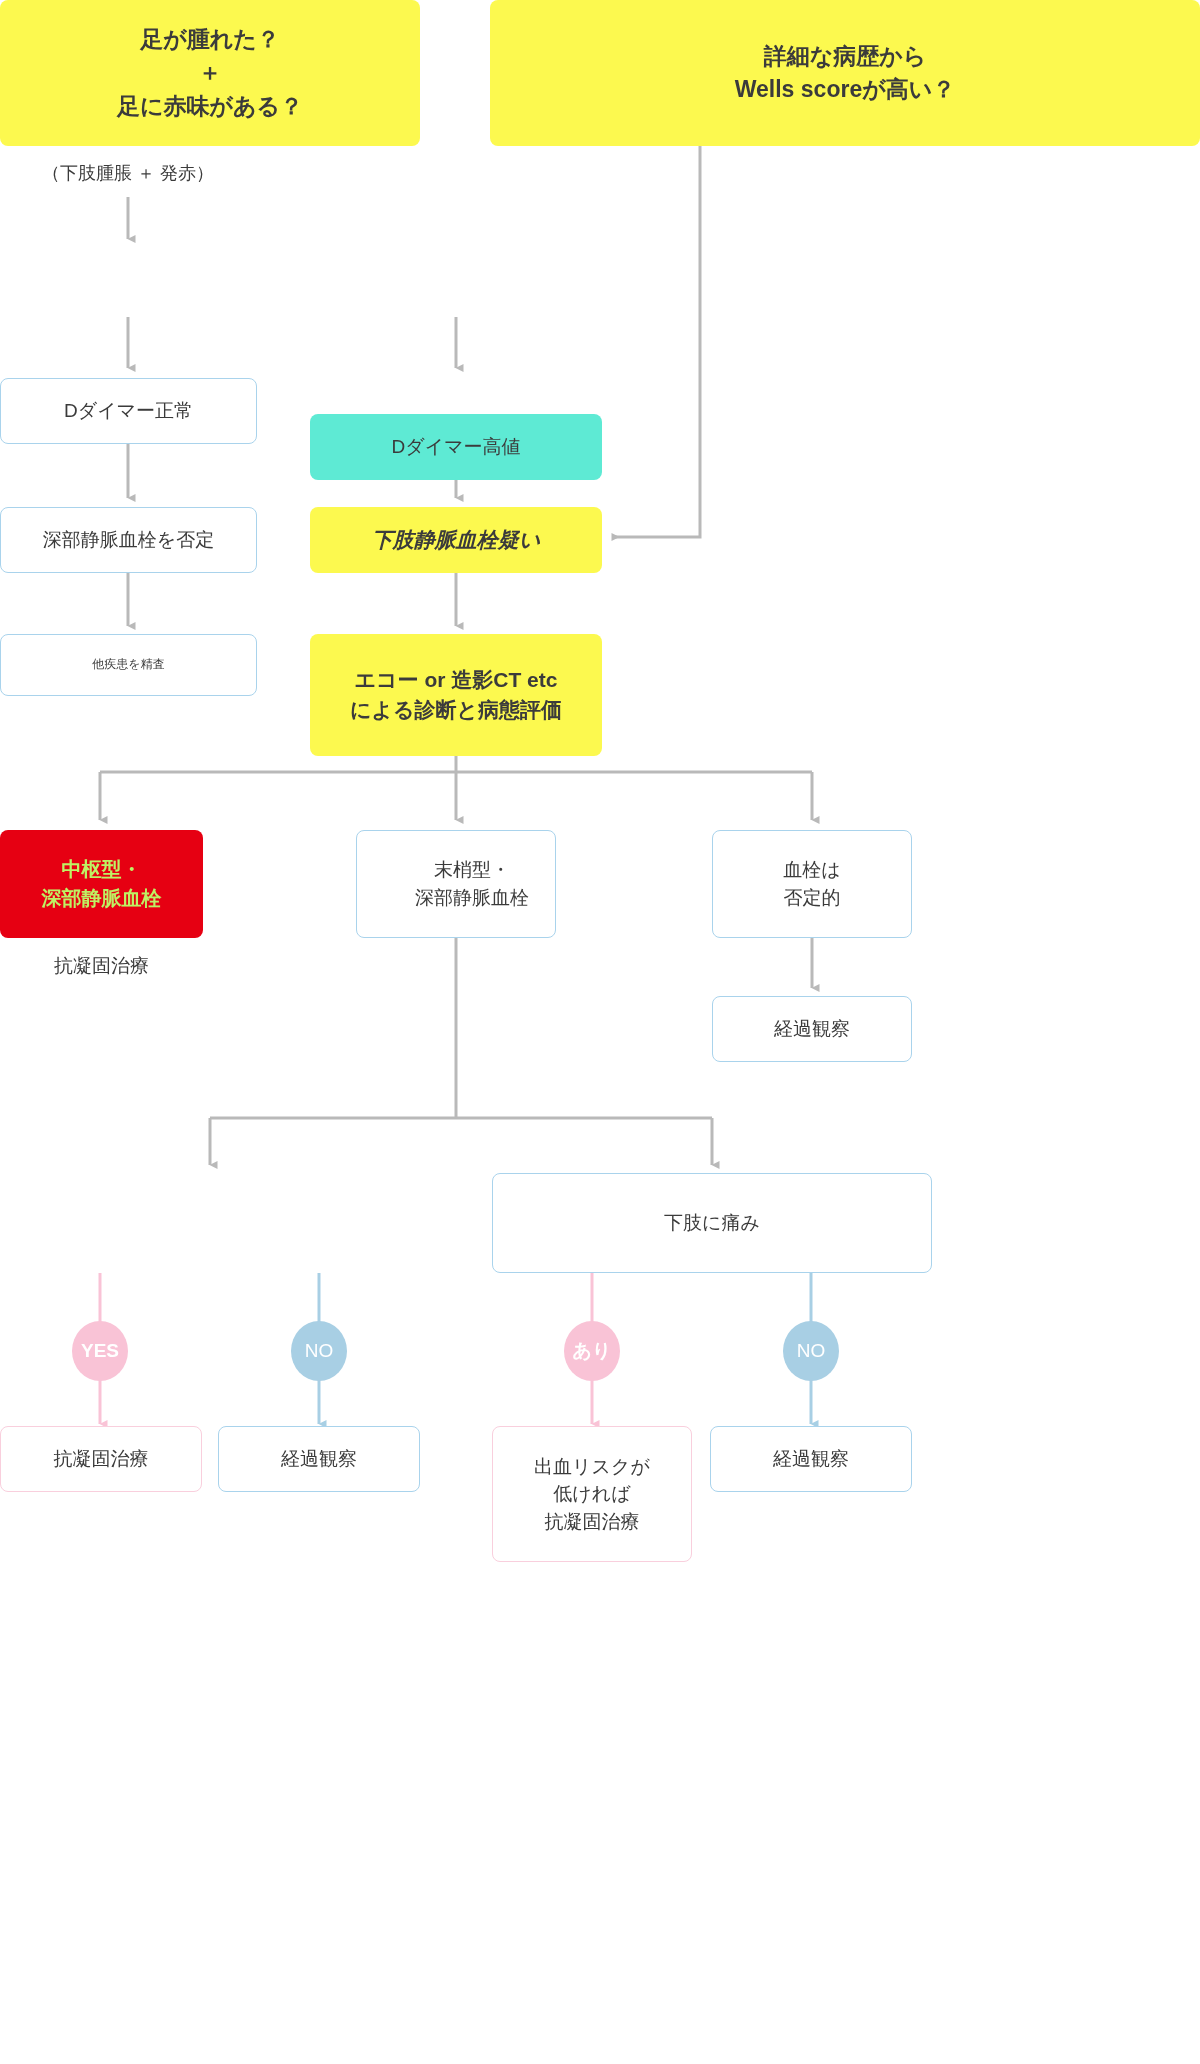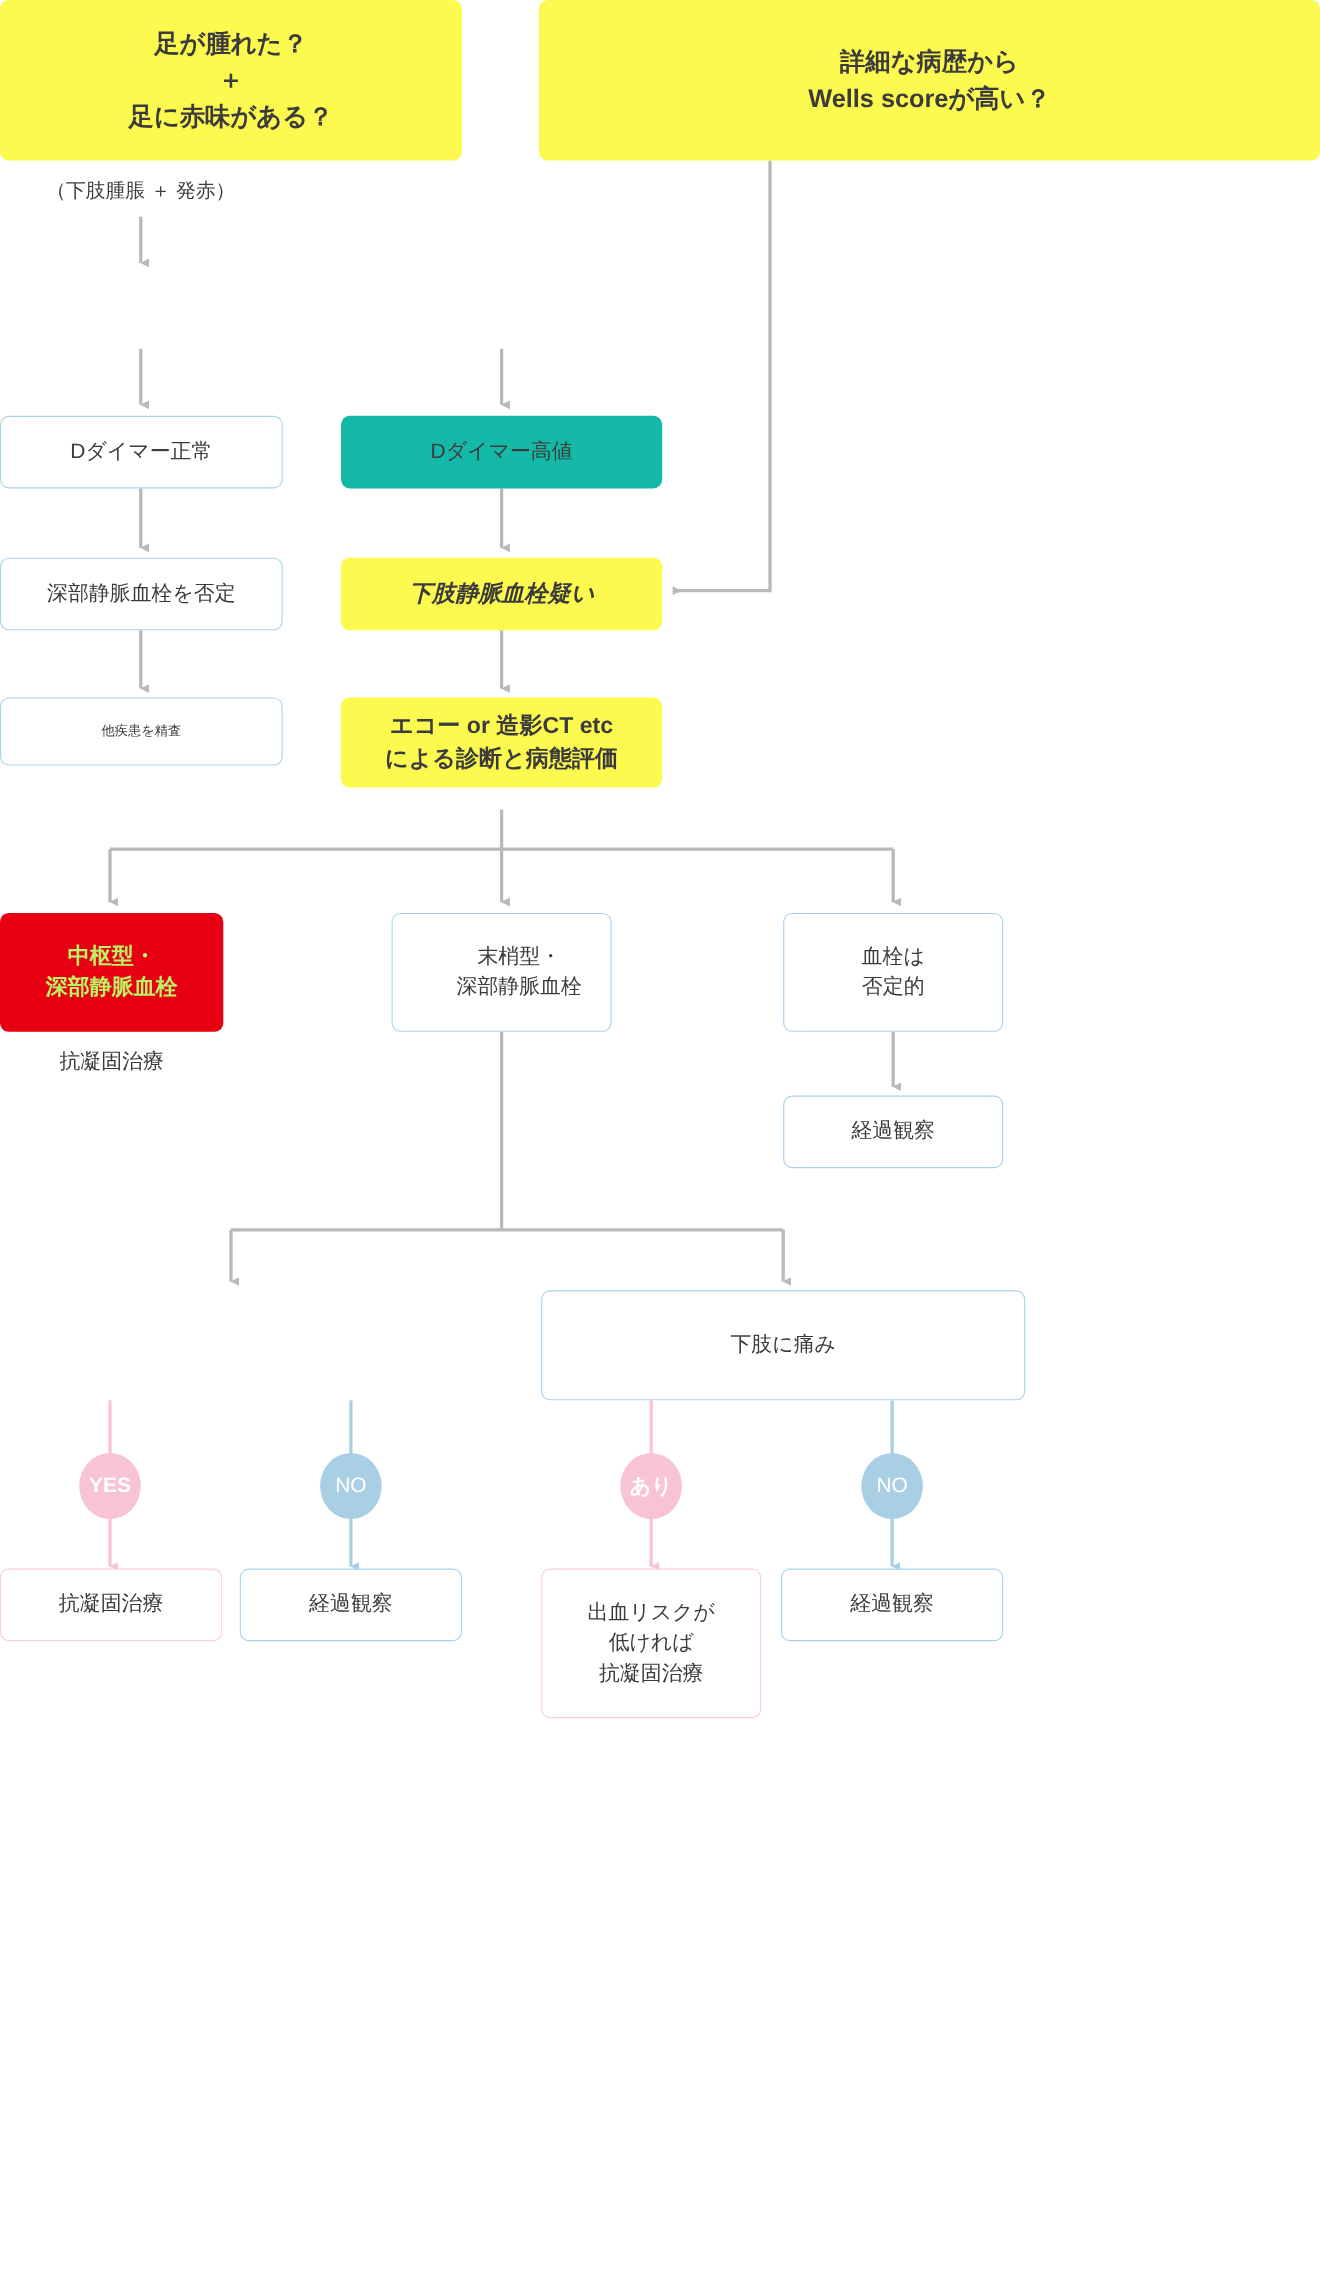--- a/index.html
+++ b/index.html
@@ -17,21 +17,21 @@
     position:absolute;
     display:flex; align-items:center; justify-content:center;
     text-align:center;
     border-radius:8px;
     line-height:1.45;
     white-space:pre-line;
     padding:4px 8px;
   }
   .yellow   { background:#fcf94f; color:#3b3b3b; font-weight:bold; }
   .blue     { background:#0a74c4; color:#ffffff; font-weight:bold; }
-  .pink     { background:#14b8a6; color:#3b3b3b; font-weight:normal; }
+  .pink     { background:#5eead4; color:#3b3b3b; font-weight:normal;margin-top:36px; }
   .red      { background:#e60012; color:#bef264; font-weight:bold; }
   .outline  { background:#ffffff; border:1.6px solid #a9d3ec; color:#3b3b3b; }
   .outline-pink { background:#ffffff; border:1.6px solid #f9cfdd; color:#3b3b3b; }
   .plain    { background:transparent; color:#3b3b3b; }
 
   .pill {
     position:absolute;
     display:flex; align-items:center; justify-content:center;
     border-radius:50%;
     color:#ffffff;
@@ -119,21 +119,21 @@
   <div class="node outline" style="left:0px; top:378px; width:257px; height:66px; font-size:19px;">Dダイマー正常</div>
 
   <div class="node pink" style="left:310px; top:378px; width:292px; height:66px; font-size:19px;">Dダイマー高値</div>
 
   <div class="node outline" style="left:0px; top:507px; width:257px; height:66px; font-size:19px;">深部静脈血栓を否定</div>
 
   <div class="node yellow" style="left:310px; top:507px; width:292px; height:66px; font-size:21px;font-style:italic;">下肢静脈血栓疑い</div>
 
   <div class="node outline" style="left:0px; top:634px; width:257px; height:62px; font-size:12px;">他疾患を精査</div>
 
-  <div class="node yellow" style="left:310px; top:634px; width:292px; height:82px; font-size:21px;">エコー or 造影CT etc
+  <div class="node yellow" style="left:310px; top:634px; width:292px; height:122px; font-size:21px;">エコー or 造影CT etc
 による診断と病態評価</div>
 
   <div class="node red" style="left:0px; top:830px; width:203px; height:108px; font-size:20px;">中枢型・
 深部静脈血栓</div>
 
   <div class="node plain" style="left:0px; top:948px; width:203px; height:36px; font-size:19px;">抗凝固治療</div>
 
   <div class="node outline" style="left:356px; top:830px; width:200px; height:108px; font-size:19px;padding-left:40px;">末梢型・
 深部静脈血栓</div>
 

